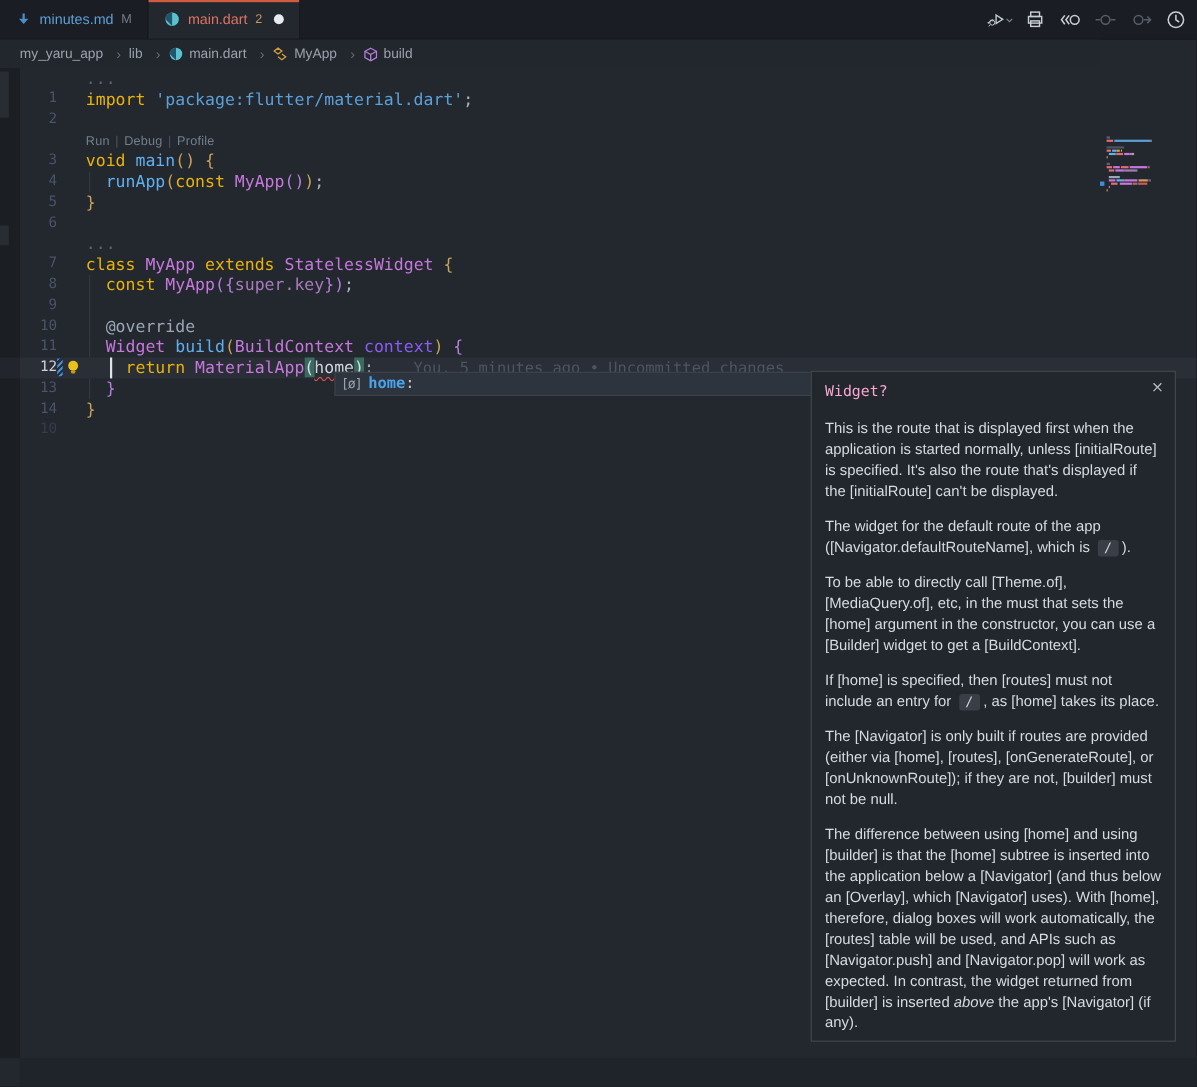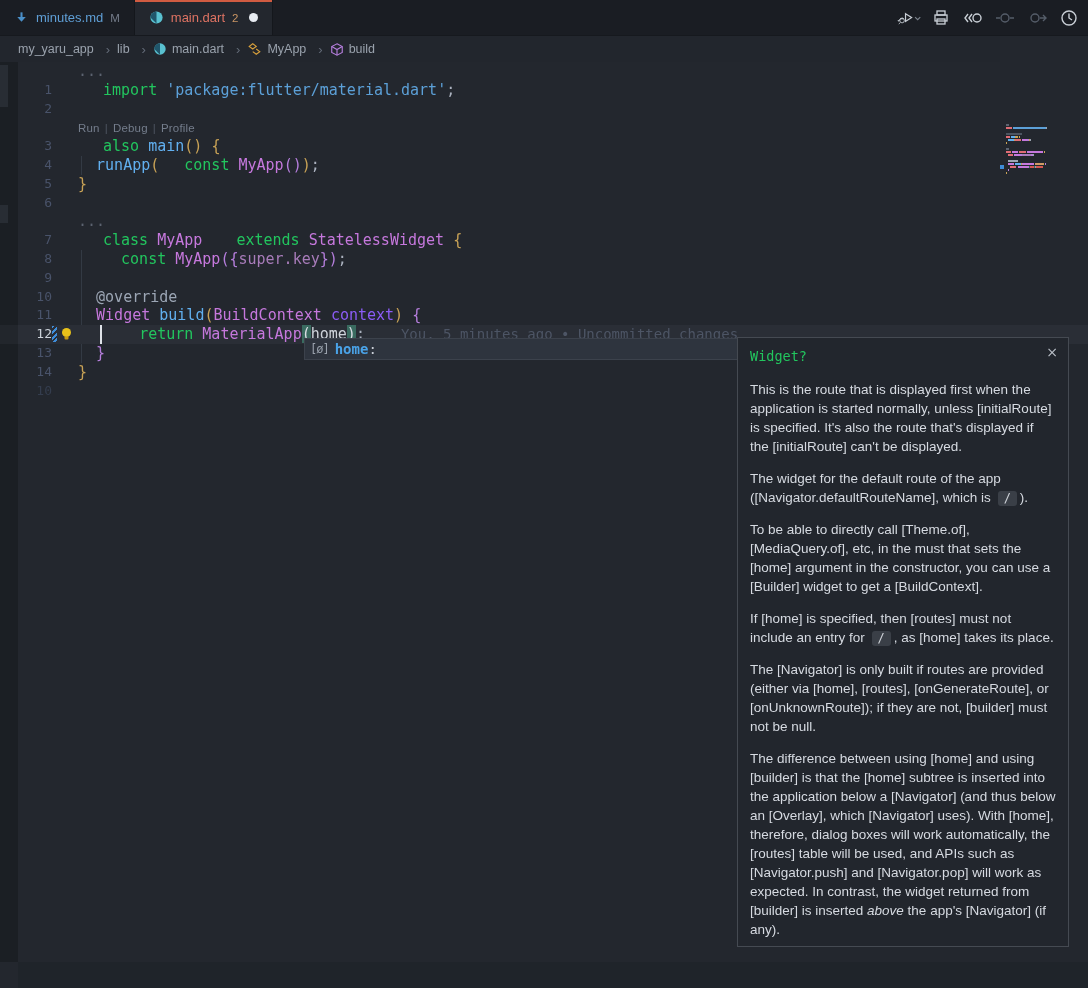--- a/index.html
+++ b/index.html
@@ -46,21 +46,21 @@
   .gut-num{width:38px;flex:none;text-align:right;color:#49536a;font-size:13px;padding-right:4px;box-sizing:border-box;}
   .row.active-line .gut-num{color:#ccd2da;}
   .gut-num.dim{color:#343d4e;}
   .gut-deco{width:22px;flex:none;position:relative;}
   .gitmark{position:absolute;left:-4px;top:1px;width:5px;height:16px;
            background:repeating-linear-gradient(135deg,#3f8cd8 0 2px,transparent 2px 4px);}
   .bulb{position:absolute;left:4px;top:2px;}
   .code{position:relative;flex:1;}
   .guide{position:absolute;left:3px;top:0;width:1px;height:100%;background:#333a44;}
   .cursor-guide{position:absolute;left:22px;top:0;width:2px;height:100%;background:#dfe3e8;}
-  .tk-kw{color:#22c55e;margin-left:25px;} .tk-ty{color:#c678dd;} .tk-fn{color:#61afef;}
+  .tk-kw{color:#eab308;} .tk-ty{color:#c678dd;} .tk-fn{color:#61afef;}
   .tk-st{color:#5ca0d8;} .tk-pm{color:#8b5cf6;} .tk-b1{color:#c8a256;}
   .tk-b2{color:#b57edc;} .tk-pl{color:#abb2bf;} .tk-mt{color:#9ca6b5;}
   .tk-sk{color:#a87cba;text-align:center;} .tk-cm{color:#5c6370;}
   .tk-bh{color:#d8dce2;background:#3a6b60;}
   .tk-er{color:#cfd4db;text-decoration:underline wavy #e0504a 1px;text-underline-offset:3px;}
   .codelens{font-family:"Liberation Sans",sans-serif;font-size:11.5px;color:#747d8c;
             letter-spacing:.2px;}
   .codelens span{cursor:pointer;}
   .codelens i{font-style:normal;color:#4d5561;margin:0 5px;}
   .blame{color:#4d5565;margin-left:36px;font-size:14px;}
@@ -78,21 +78,21 @@
            border:1px solid #3c424c;box-sizing:border-box;display:flex;align-items:center;
            font-family:"DejaVu Sans Mono",monospace;font-size:14px;cursor:pointer;}
   .suggest .kind{color:#9aa2ad;font-size:12px;margin:0 6px 0 5px;letter-spacing:-1px;}
   .suggest .lbl{color:#4aa3e8;font-weight:bold;}
   .suggest .suf{color:#c9ced6;}
 
   
   .hover{position:absolute;left:737px;top:337px;width:332px;height:610px;background:#22262d;
          border:1px solid #454a52;box-sizing:border-box;padding:9px 12px 10px 12px;
          color:#d6dae1;font-size:13.5px;line-height:19px;overflow:hidden;}
-  .hover-title{font-family:"DejaVu Sans Mono",monospace;font-size:13.5px;color:#22c55e;
+  .hover-title{font-family:"DejaVu Sans Mono",monospace;font-size:13.5px;color:#f9a8d4;
                margin-bottom:14px;}
   .hover-close{position:absolute;top:5px;right:10px;color:#b8bec6;font-size:14px;cursor:pointer;
                font-family:"DejaVu Sans",sans-serif;}
   .hover p{margin:0 0 13px 0;}
   .hover p:last-child{margin-bottom:0;}
   .chip{display:inline-block;background:#3a3f47;color:#d0d4da;border-radius:3px;
         font-family:"DejaVu Sans Mono",monospace;font-size:12px;line-height:15px;
         padding:0 6px;margin:0 3px;}
   .hover em{font-style:italic;}
 
@@ -208,21 +208,21 @@
   <div class="editor">
     <div class="rail">
       <div class="rail-mark" style="top:3px;height:42px;"></div>
       <div class="rail-mark" style="top:143px;height:18px;"></div>
     </div>
     <div class="code-lines" id="code-lines">
         <div class="row"><span class="gut-rail"></span><span class="gut-num"></span><span class="gut-deco"></span><span class="code"><span class="tk-cm">...</span></span></div>
         <div class="row"><span class="gut-rail"></span><span class="gut-num">1</span><span class="gut-deco"></span><span class="code"><span class="tk-kw">import</span><span class="tk-pl"> </span><span class="tk-st">'package:flutter/material.dart'</span><span class="tk-pl">;</span></span></div>
         <div class="row"><span class="gut-rail"></span><span class="gut-num">2</span><span class="gut-deco"></span><span class="code"></span></div>
         <div class="row"><span class="gut-rail"></span><span class="gut-num"></span><span class="gut-deco"></span><span class="code"><span class="codelens"><span>Run</span><i>|</i><span>Debug</span><i>|</i><span>Profile</span></span></span></div>
-        <div class="row"><span class="gut-rail"></span><span class="gut-num">3</span><span class="gut-deco"></span><span class="code"><span class="tk-kw">also</span><span class="tk-pl"> </span><span class="tk-fn">main</span><span class="tk-b1">()</span><span class="tk-pl"> </span><span class="tk-b1">{</span></span></div>
+        <div class="row"><span class="gut-rail"></span><span class="gut-num">3</span><span class="gut-deco"></span><span class="code"><span class="tk-kw">void</span><span class="tk-pl"> </span><span class="tk-fn">main</span><span class="tk-b1">()</span><span class="tk-pl"> </span><span class="tk-b1">{</span></span></div>
         <div class="row"><span class="gut-rail"></span><span class="gut-num">4</span><span class="gut-deco"></span><span class="code"><span class="guide"></span><span class="tk-pl">  </span><span class="tk-fn">runApp</span><span class="tk-b1">(</span><span class="tk-kw">const</span><span class="tk-pl"> </span><span class="tk-ty">MyApp</span><span class="tk-b2">()</span><span class="tk-b1">)</span><span class="tk-pl">;</span></span></div>
         <div class="row"><span class="gut-rail"></span><span class="gut-num">5</span><span class="gut-deco"></span><span class="code"><span class="tk-b1">}</span></span></div>
         <div class="row"><span class="gut-rail"></span><span class="gut-num">6</span><span class="gut-deco"></span><span class="code"></span></div>
         <div class="row"><span class="gut-rail"></span><span class="gut-num"></span><span class="gut-deco"></span><span class="code"><span class="tk-cm">...</span></span></div>
         <div class="row"><span class="gut-rail"></span><span class="gut-num">7</span><span class="gut-deco"></span><span class="code"><span class="tk-kw">class</span><span class="tk-pl"> </span><span class="tk-ty">MyApp</span><span class="tk-pl"> </span><span class="tk-kw">extends</span><span class="tk-pl"> </span><span class="tk-ty">StatelessWidget</span><span class="tk-pl"> </span><span class="tk-b1">{</span></span></div>
         <div class="row"><span class="gut-rail"></span><span class="gut-num">8</span><span class="gut-deco"></span><span class="code"><span class="guide"></span><span class="tk-pl">  </span><span class="tk-kw">const</span><span class="tk-pl"> </span><span class="tk-ty">MyApp</span><span class="tk-b2">(</span><span class="tk-b2">{</span><span class="tk-sk">super.key</span><span class="tk-b2">}</span><span class="tk-b2">)</span><span class="tk-pl">;</span></span></div>
         <div class="row"><span class="gut-rail"></span><span class="gut-num">9</span><span class="gut-deco"></span><span class="code"><span class="guide"></span></span></div>
         <div class="row"><span class="gut-rail"></span><span class="gut-num">10</span><span class="gut-deco"></span><span class="code"><span class="guide"></span><span class="tk-pl">  </span><span class="tk-mt">@override</span></span></div>
         <div class="row"><span class="gut-rail"></span><span class="gut-num">11</span><span class="gut-deco"></span><span class="code"><span class="guide"></span><span class="tk-pl">  </span><span class="tk-ty">Widget</span><span class="tk-pl"> </span><span class="tk-fn">build</span><span class="tk-b1">(</span><span class="tk-ty">BuildContext</span><span class="tk-pl"> </span><span class="tk-pm">context</span><span class="tk-b1">)</span><span class="tk-pl"> </span><span class="tk-b2">{</span></span></div>
         <div class="row active-line"><span class="gut-rail"></span><span class="gut-num">12</span><span class="gut-deco"><span class="gitmark"></span><span class="bulb"><svg width="13" height="14" viewBox="0 0 13 14">

